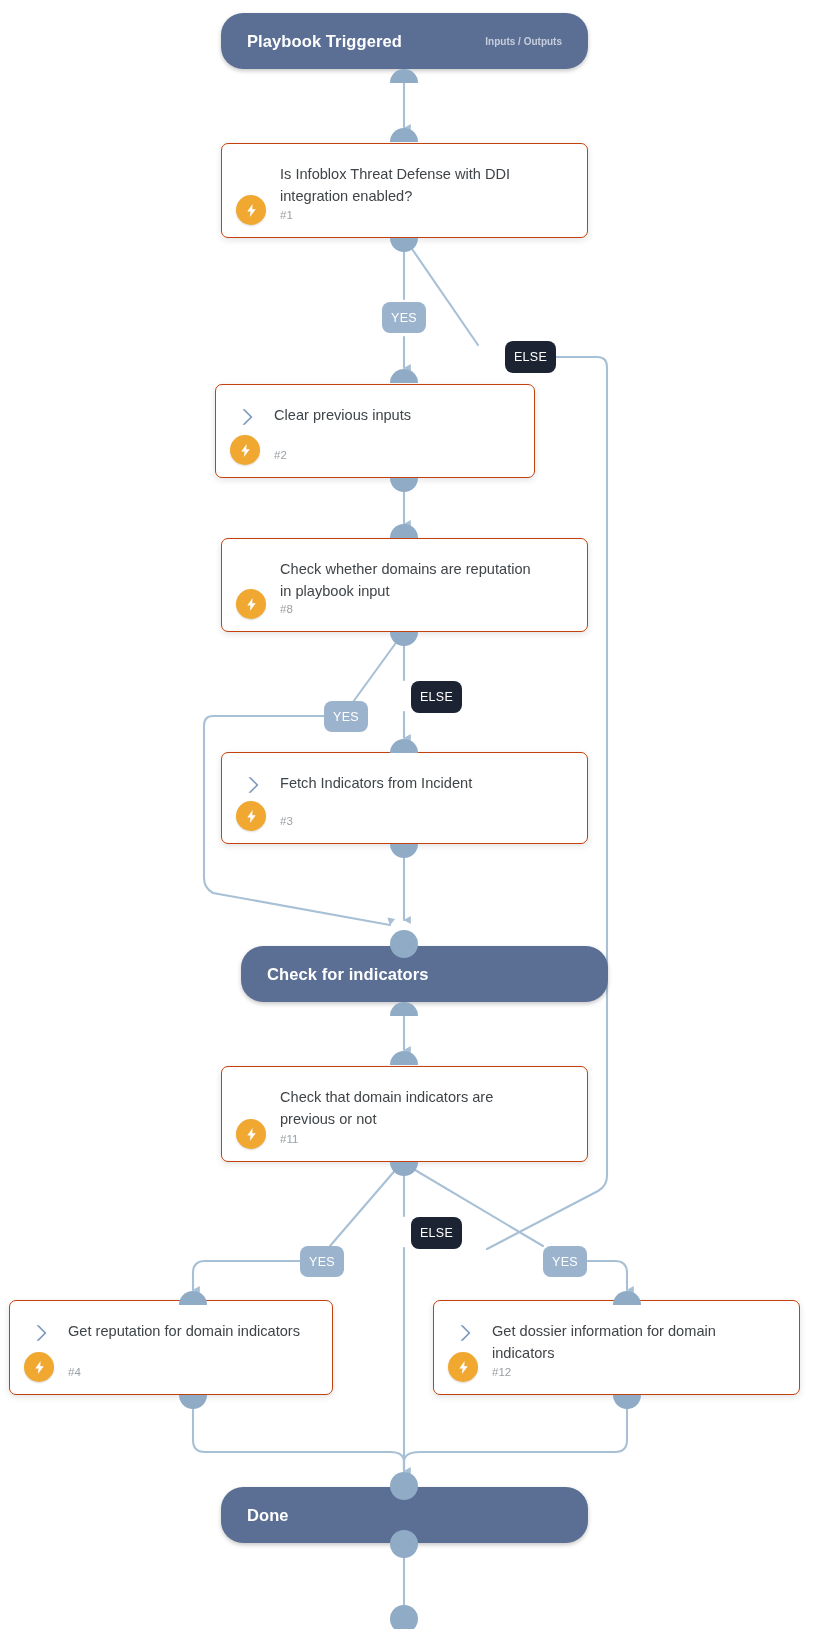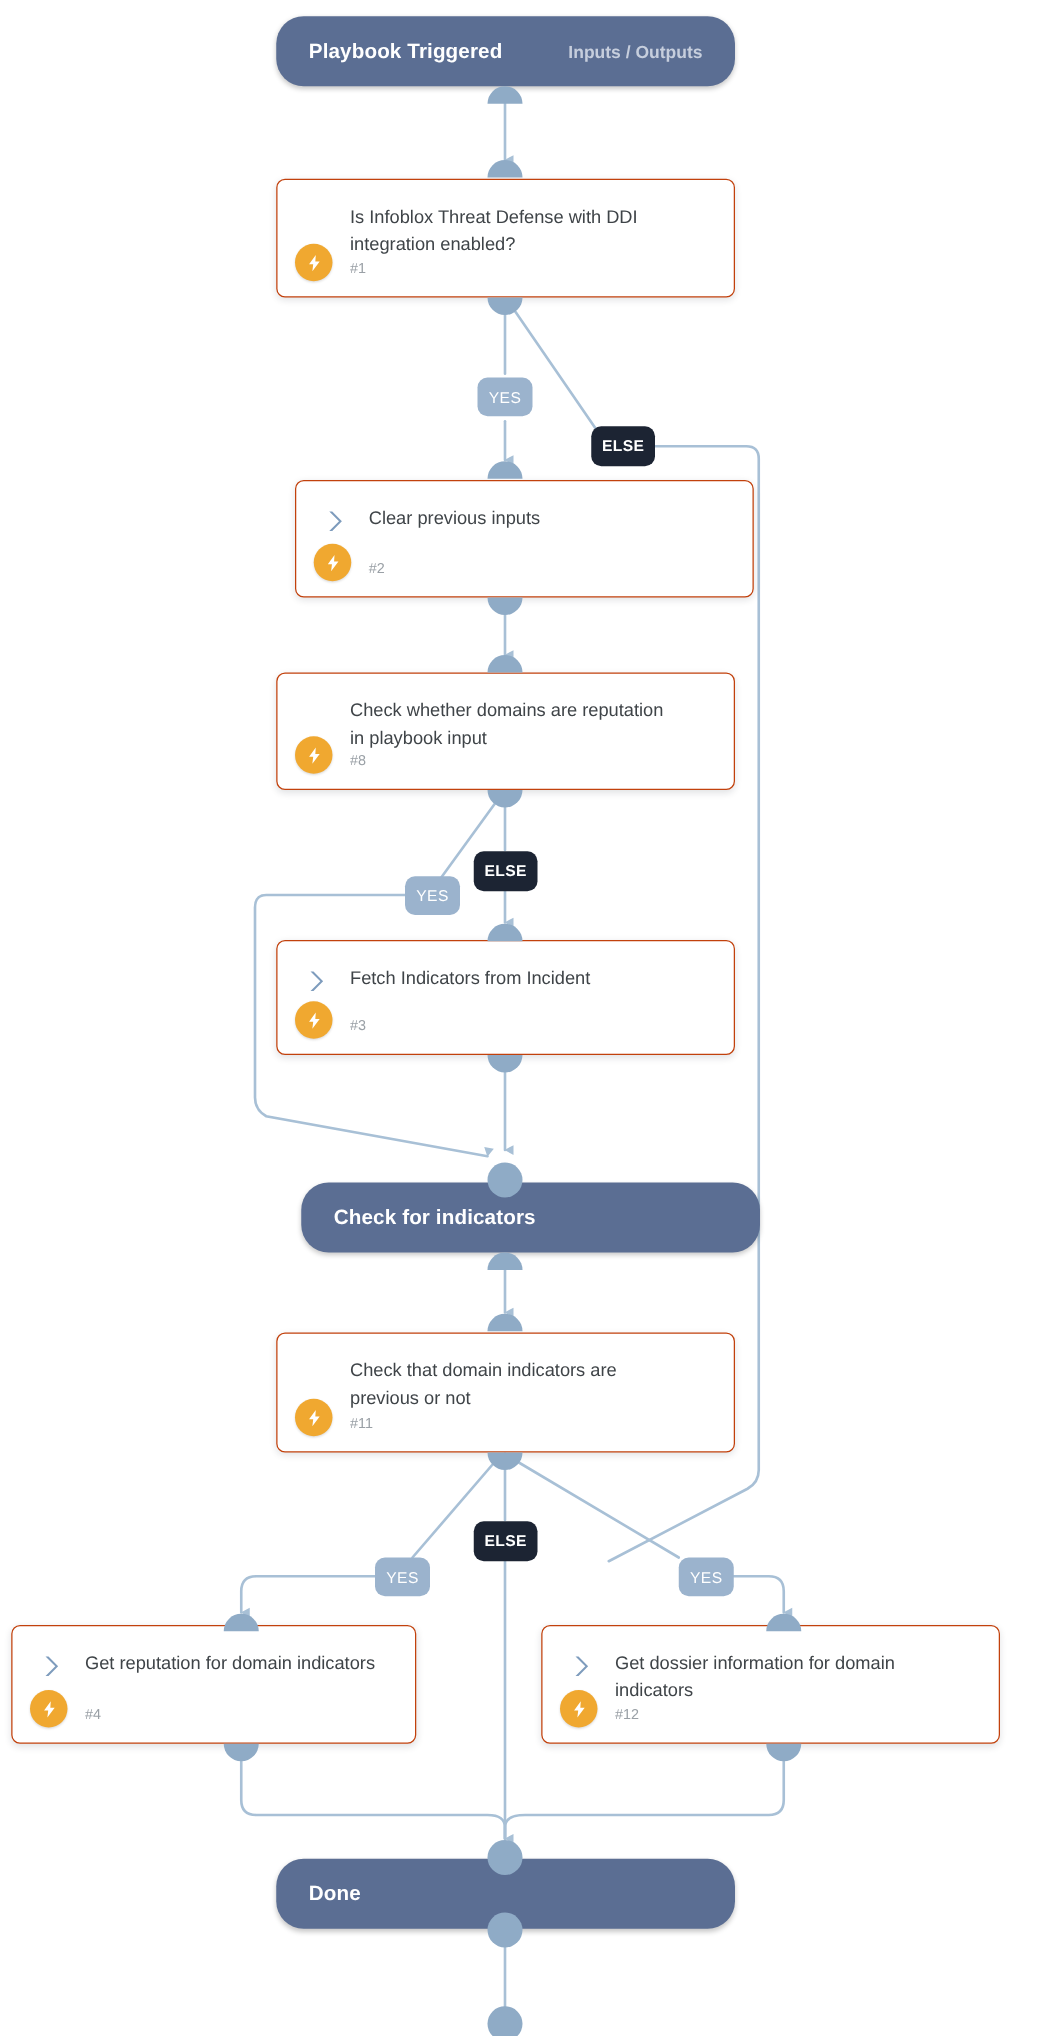--- a/index.html
+++ b/index.html
@@ -36,21 +36,21 @@
   .pill-title {
     color: #ffffff;
     font-size: 16.5px;
     font-weight: 700;
     letter-spacing: .1px;
     white-space: nowrap;
   }
   .pill-aux {
     margin-left: auto;
     color: #c6cedd;
-    font-size: 14px;
+    font-size: 10px;
     font-weight: 700;
     white-space: nowrap;
   }
 
   
   .card {
     position: absolute;
     background: #ffffff;
     border: 1px solid #c2410c;
     border-radius: 7px;
@@ -121,22 +121,23 @@
     letter-spacing: .3px;
     z-index: 5;
   }
   .badge-yes {
     background: #9bb3cd;
     width: 44px; height: 31px;
   }
   .badge-else {
     background: #1c2433;
     width: 51px; height: 32px;
-    font-weight: 700;
+    font-weight: 400;
     font-size: 12.5px;
+    margin-left: 32px;
   }
 
   
   .nub {
     position: absolute;
     width: 28px; height: 14px;
     background: #8fabc6;
     z-index: 4;
   }
   .nub-top    { border-radius: 14px 14px 0 0; }
@@ -221,21 +222,21 @@
       </div>
       <div class="card-num">#1</div>
     </div>
   </div>
   <div class="nub nub-bottom" style="left:390px; top:238px;"></div>
 
   <div class="badge badge-yes" style="left:382px; top:302px;">YES</div>
   <div class="badge badge-else" style="left:473px; top:341px;">ELSE</div>
 
   <div class="nub nub-top" style="left:390px; top:369px;"></div>
-  <div class="card" style="left:236px; top:384px; width:367px; height:94px;">
+  <div class="card" style="left:215px; top:384px; width:320px; height:94px;">
     <div class="card-body">
       <span class="type-icon">
         <svg class="chev" viewBox="0 0 24 24">
           <path d="M7 3.5 L15.5 12 L7 20.5 L9.6 20.5 L18 12 L9.6 3.5 Z" fill="#7e9cbd"></path>
         </svg>
       </span>
       <div class="card-title">Clear previous inputs</div>
       <div class="bolt">
         <svg viewBox="0 0 24 24">
             <path d="M13.8 1.5 5.2 13.4h5.3L9.4 22.5 18.8 9.9h-5.6z" fill="#ffffff"></path>

